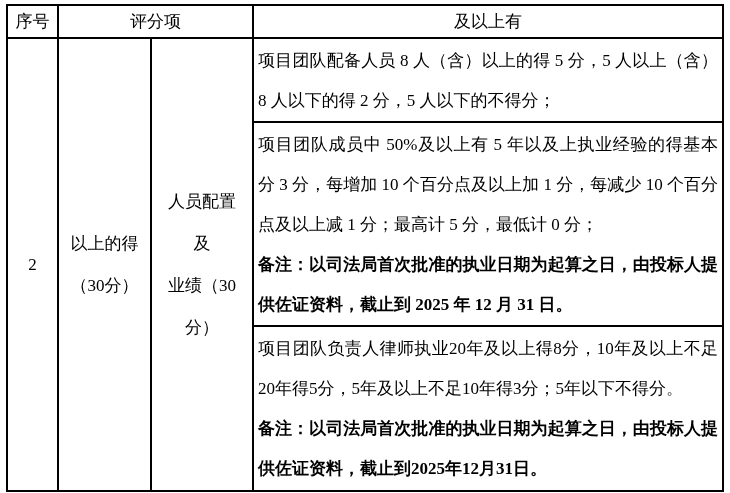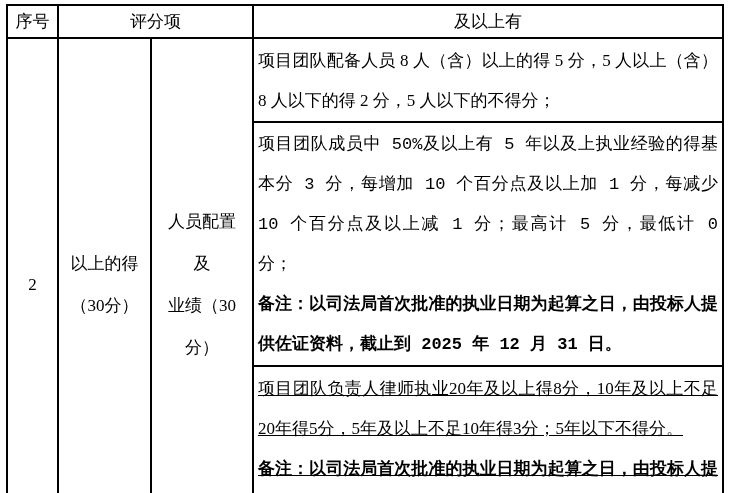--- a/index.html
+++ b/index.html
@@ -39,22 +39,22 @@
   .col-sub  { width: 102px; }
   .col-crit { width: 470px; }
 
   tr.header-row { height: 33px; }
   tr.header-row th {
     text-align: center;
     vertical-align: middle;
     padding: 0;
   }
   tr.sub-row-1 { height: 81px; }
-  tr.sub-row-2 { height: 204px; font-family: Liberation Mono, monospace; }
-  tr.sub-row-3 { height: 165px; text-decoration: underline; }
+  tr.sub-row-2 { height: 204px; }
+  tr.sub-row-3 { height: 165px; }
 
   td.center-cell {
     text-align: center;
     vertical-align: middle;
     line-height: 42px;
     padding: 0 10px;
   }
   td.center-cell p { margin: 0; }
 
   td.criterion-cell {

